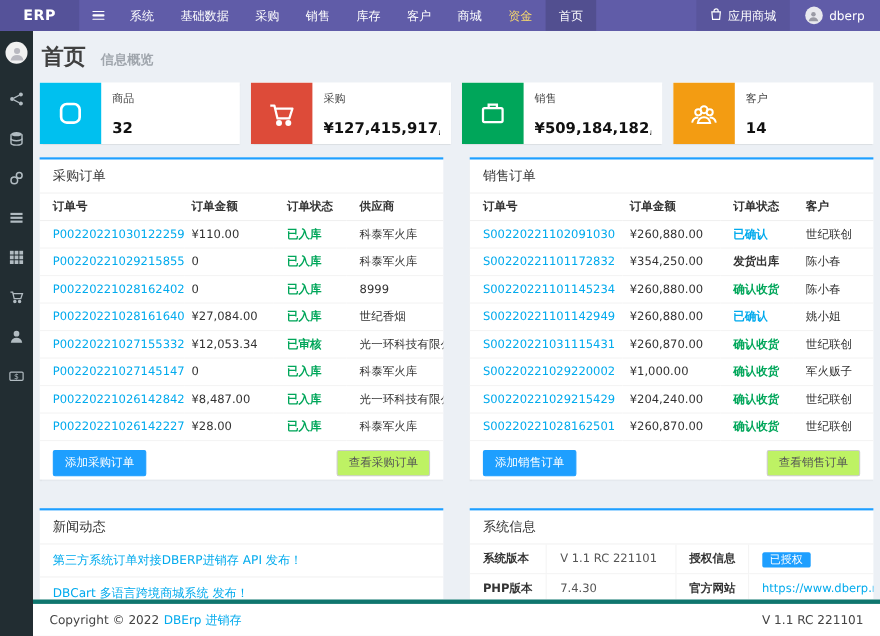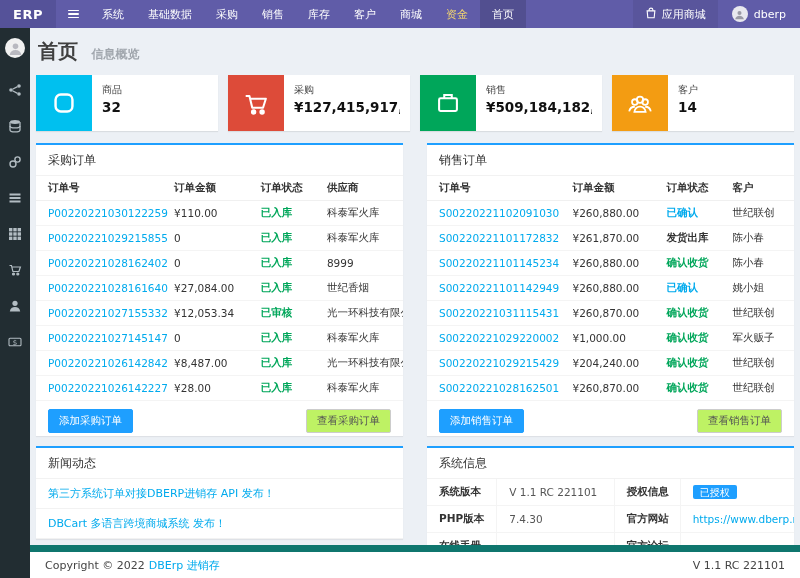--- a/index.html
+++ b/index.html
@@ -2,21 +2,21 @@
 <html><head>
 <meta charset="utf-8">
 <style>
   * { margin:0; padding:0; box-sizing:border-box; }
   html,body { width:800px; height:578px; overflow:hidden;
     font-family:"DejaVu Sans","Liberation Sans",sans-serif; background:#ecf0f5; }
 
   
   .navbar { position:fixed; top:0; left:0; right:0; height:28px; background:#605ca8;
     display:flex; align-items:stretch; z-index:20; color:#fff; }
-  .logo { width:56px; background:#555299; color:#fff; font-weight:bold; font-size:13px;
+  .logo { width:72px; background:#555299; color:#fff; font-weight:bold; font-size:13px;
     display:flex; align-items:center; justify-content:center; letter-spacing:.5px; cursor:pointer; }
   .hamburger { width:34px; display:flex; flex-direction:column; gap:2px;
     align-items:center; justify-content:center; cursor:pointer; }
   .hbar { width:11px; height:1.6px; background:#fff; border-radius:1px; }
   .nav-menu { list-style:none; display:flex; align-items:stretch; }
   .nav-menu li { display:flex; align-items:center; padding:0 12px; font-size:11px;
     color:#fff; cursor:pointer; }
   .nav-menu li.active { background:rgba(0,0,0,.14); }
   .nav-menu li.accent { color:#f5d76e; }
   .nav-right { margin-left:auto; display:flex; align-items:stretch; }
@@ -47,25 +47,25 @@
   .pg-title { font-size:20px; color:#404040; }
   .pg-sub { font-size:12px; color:#a0a6ad; margin-left:8px; }
 
   
   .cards { display:flex; gap:10px; margin-bottom:12px; }
   .card { flex:1; background:#fff; height:56px; display:flex; align-items:stretch;
     box-shadow:0 1px 1px rgba(0,0,0,.08); overflow:hidden; min-width:0; }
   .card-ic { width:56px; flex:0 0 56px; display:flex; align-items:center; justify-content:center; }
   .card-ic svg { width:30px; height:30px; }
   .card-body { padding:8px 10px; min-width:0; overflow:hidden; }
-  .card-label { font-size:10px; color:#444; margin-bottom:2px; white-space:nowrap; }
+  .card-label { font-size:10px; color:#444; margin-bottom:12px; white-space:nowrap; }
   .card-value { font-size:13.5px; font-weight:bold; color:#111; white-space:nowrap; overflow:hidden; }
 
   
-  .panels { display:flex; gap:24px; align-items:flex-start; margin-bottom:10px; }
+  .panels { display:flex; gap:24px; align-items:flex-start; margin-bottom:26px; }
   .panel { flex:1; background:#fff; border-top:2px solid #1E9FFF;
     box-shadow:0 1px 1px rgba(0,0,0,.06); min-width:0; }
   .panel-title { padding:7px 12px 6px; font-size:12px; color:#333;
     border-bottom:1px solid #f2f2f2; }
 
   table.orders { width:100%; border-collapse:collapse; table-layout:fixed; font-size:10.5px; }
   table.orders th { text-align:left; color:#333; font-weight:bold; padding:5px 6px 5px 12px;
     border-bottom:1px solid #f0f0f0; white-space:nowrap; overflow:hidden; }
   table.orders td { padding:5px 6px 5px 12px; border-bottom:1px solid #f4f4f4; color:#333;
     white-space:nowrap; overflow:hidden; }
@@ -89,21 +89,21 @@
   table.sys { width:100%; border-collapse:collapse; font-size:10.5px; table-layout:fixed; }
   table.sys td { padding:6px 10px 6px 12px; border-bottom:1px solid #f4f4f4;
     border-right:1px solid #f4f4f4; color:#555; overflow:hidden; white-space:nowrap; }
   table.sys td:last-child { border-right:none; }
   table.sys td.sys-label { font-weight:bold; color:#333; }
   table.sys a { color:#01AAED; text-decoration:none; cursor:pointer; }
   .badge { background:#1E9FFF; color:#fff; font-size:10px; padding:1.5px 7px; border-radius:2px; }
 
   
   .footer { position:absolute; left:0; right:0; bottom:0; height:33px; background:#fff;
-    border-top:7px solid #0f766e; display:flex; align-items:center; padding:0 15px;
+    border-top:4px solid #0f766e; display:flex; align-items:center; padding:0 15px;
     font-size:11px; color:#444; }
   .footer a { color:#01AAED; text-decoration:none; margin-left:4px; cursor:pointer; }
   .fver { margin-left:auto; color:#444; }
 </style>
 </head>
 <body>
 
 <nav class="navbar">
   <div class="logo">ERP</div>
   <div class="hamburger">
@@ -369,21 +369,21 @@
             </thead>
             <tbody>
               <tr>
                 <td><a>S00220221102091030</a></td>
                 <td>¥260,880.00</td>
                 <td><span class="st-blue">已确认</span></td>
                 <td>世纪联创</td>
               </tr>
               <tr>
                 <td><a>S00220221101172832</a></td>
-                <td>¥261,870.00</td>
+                <td>¥354,250.00</td>
                 <td><span class="st-dark">发货出库</span></td>
                 <td>陈小春</td>
               </tr>
               <tr>
                 <td><a>S00220221101145234</a></td>
                 <td>¥260,880.00</td>
                 <td><span class="st-green">确认收货</span></td>
                 <td>陈小春</td>
               </tr>
               <tr>

